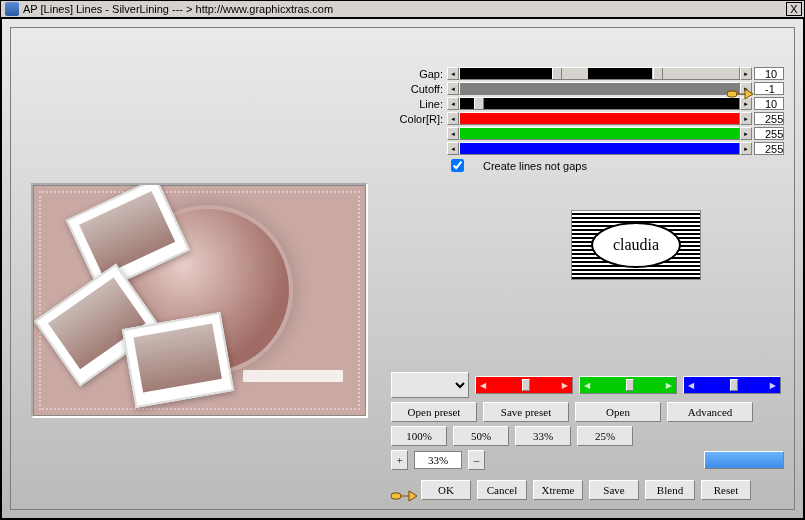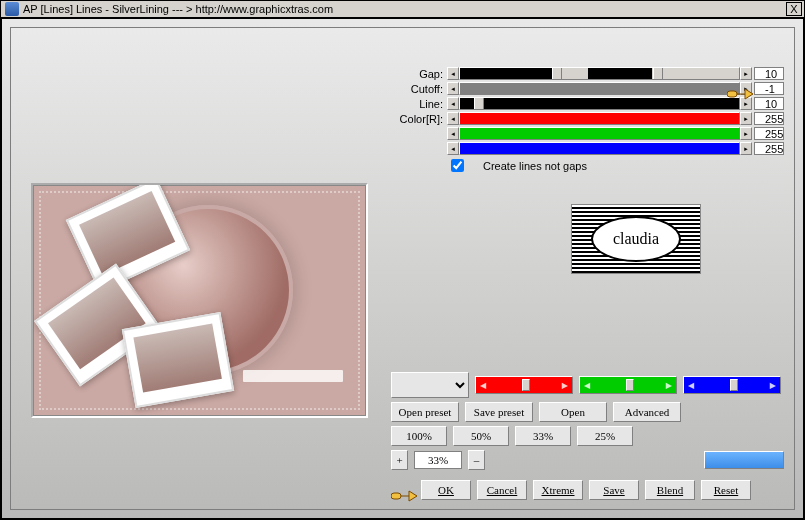--- a/index.html
+++ b/index.html
@@ -168,21 +168,21 @@
   }
   .checkbox-row {
     margin-left:56px;
     display:flex;
     align-items:center;
     gap:16px;
   }
   .checkbox-row input { width:13px; height:13px; }
   .logo-box {
     position:absolute;
-    left:560px; top:176px;
+    left:560px; top:182px;
     width:130px; height:70px;
     background:repeating-linear-gradient(#fff,#fff 2px,#000 2px,#000 4px);
     display:flex; align-items:center; justify-content:center;
     border:1px solid #888;
   }
   .logo-inner {
     width:90px; height:46px;
     background:#fff;
     border-radius:50%;
     border:2px solid #000;
@@ -205,21 +205,21 @@
   .btn {
     height:20px;
     background:#e6e6e6;
     border:1px solid #808080;
     border-top-color:#fff; border-left-color:#fff;
     font:11px Tahoma;
     padding:0 4px;
     cursor:pointer;
     display:flex; align-items:center; justify-content:center;
   }
-  .btn-wide { width:68px; }
+  .btn-wide { width:86px; }
   .btn-med { width:56px; }
   .btn-sm { width:50px; }
   .btn-xs { width:17px; }
   select.btn { padding:12px; width:78px; }
 
   .rgb-slider {
     width:98px; height:18px;
     border:1px solid #808080;
     border-top-color:#fff; border-left-color:#fff;
     position:relative;
@@ -388,21 +388,21 @@
           <div class="btn btn-med">50%</div>
           <div class="btn btn-med">33%</div>
           <div class="btn btn-med">25%</div>
         </div>
         <div class="row">
           <div class="btn btn-xs">+</div>
           <div class="pct-input">33%</div>
           <div class="btn btn-xs">–</div>
           <div class="color-swatch"></div>
         </div>
-        <div class="row" style="margin-top:10px; margin-left:30px;text-decoration:underline;">
+        <div class="row" style="margin-top:10px; margin-left:30px;">
           <div class="btn btn-sm">OK</div>
           <div class="btn btn-sm">Cancel</div>
           <div class="btn btn-sm">Xtreme</div>
           <div class="btn btn-sm">Save</div>
           <div class="btn btn-sm">Blend</div>
           <div class="btn btn-sm">Reset</div>
         </div>
       </div>
 
       <div class="pointer-hand hand1">

